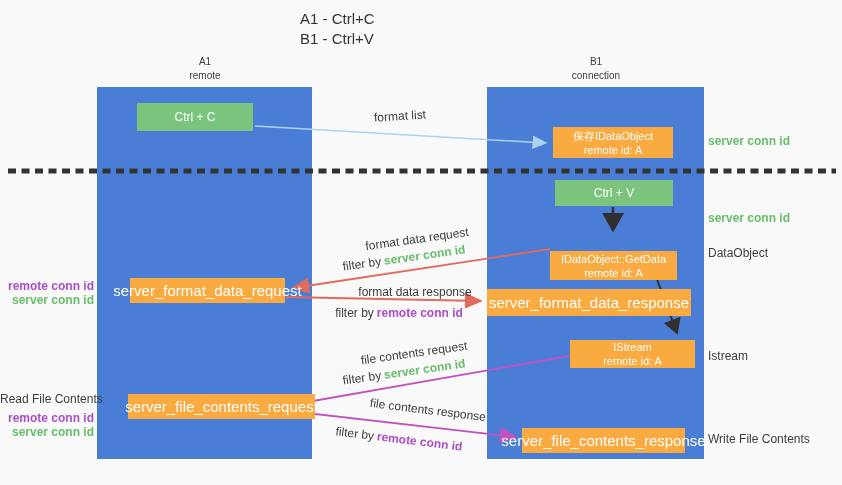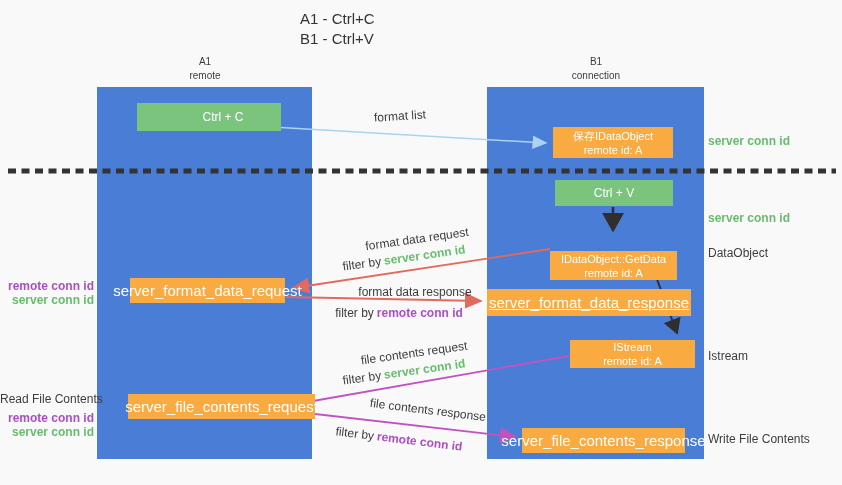--- a/index.html
+++ b/index.html
@@ -16,26 +16,26 @@
   svg.overlay{position:absolute;left:0;top:0;z-index:2;}
 
   .box{
     position:absolute;z-index:3;display:flex;flex-direction:column;
     align-items:center;justify-content:center;color:#fff;text-align:center;
     line-height:14px;
   }
   .box.green{background:var(--box-green,#7ac47d);font-size:12px;}
   .box.orange{background:var(--box-orange,#f9aa41);font-size:11px;}
   .box.orange.longname{font-size:15px;}
-  #box-ctrl-c{left:137px;top:103px;width:116px;height:28px;padding-left:28px;}
+  #box-ctrl-c{left:137px;top:103px;width:116px;height:28px;}
   #box-save-idataobject{left:553px;top:127px;width:120px;height:31px;}
   #box-ctrl-v{left:555px;top:180px;width:118px;height:26px;}
   #box-getdata{left:550px;top:251px;width:127px;height:29px;}
   #box-sfd-request{left:130px;top:278px;width:155px;height:25px;}
-  #box-sfd-response{left:487px;top:289px;width:204px;height:27px;text-decoration:underline;}
+  #box-sfd-response{left:487px;top:289px;width:204px;height:27px;}
   #box-istream{left:570px;top:340px;width:125px;height:28px;}
   #box-sfc-request{left:128px;top:394px;width:187px;height:25px;}
   #box-sfc-response{left:522px;top:428px;width:163px;height:25px;}
 
   .txt{position:absolute;z-index:3;white-space:nowrap;}
   .flabel{
     font-size:12px;color:var(--text-dark,#3d3d3d);
     transform:translate(-50%,-50%);
   }
   .rot-n8{transform:translate(-50%,-50%) rotate(-8deg);}

